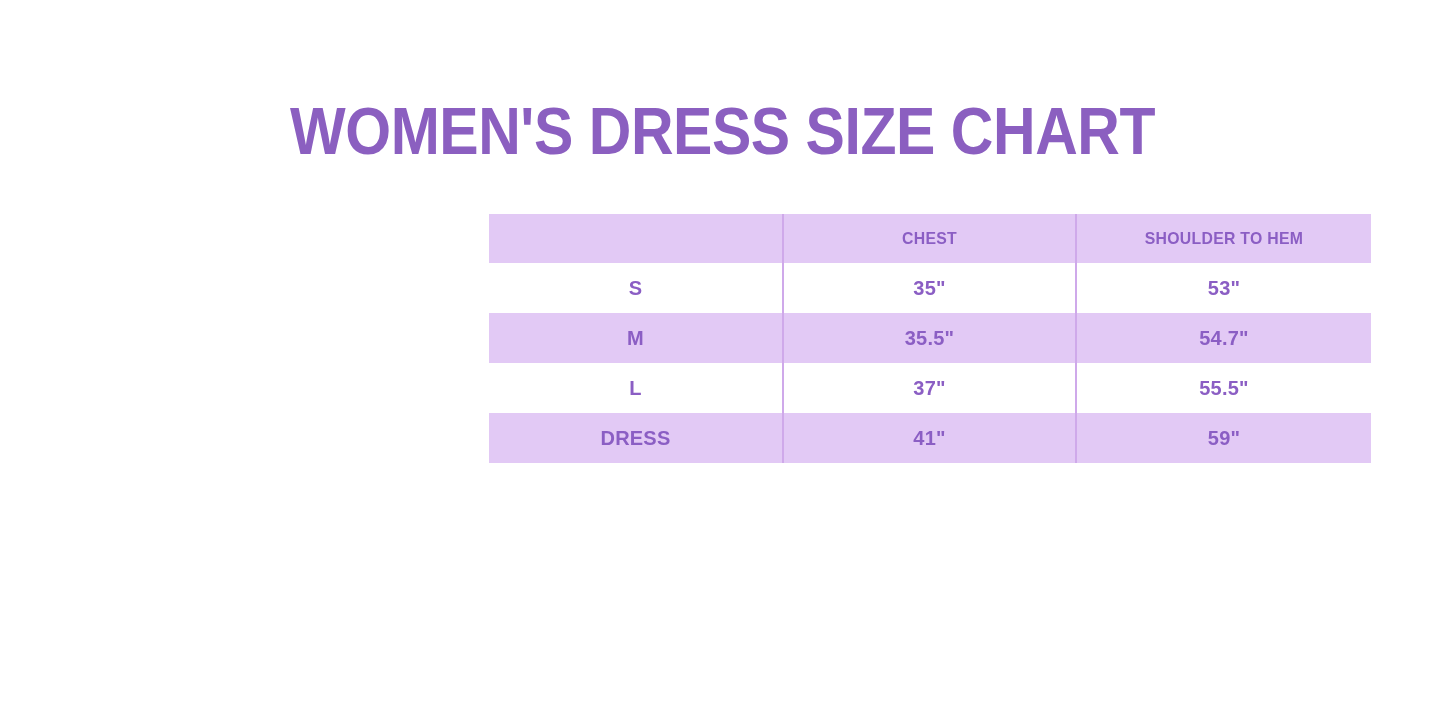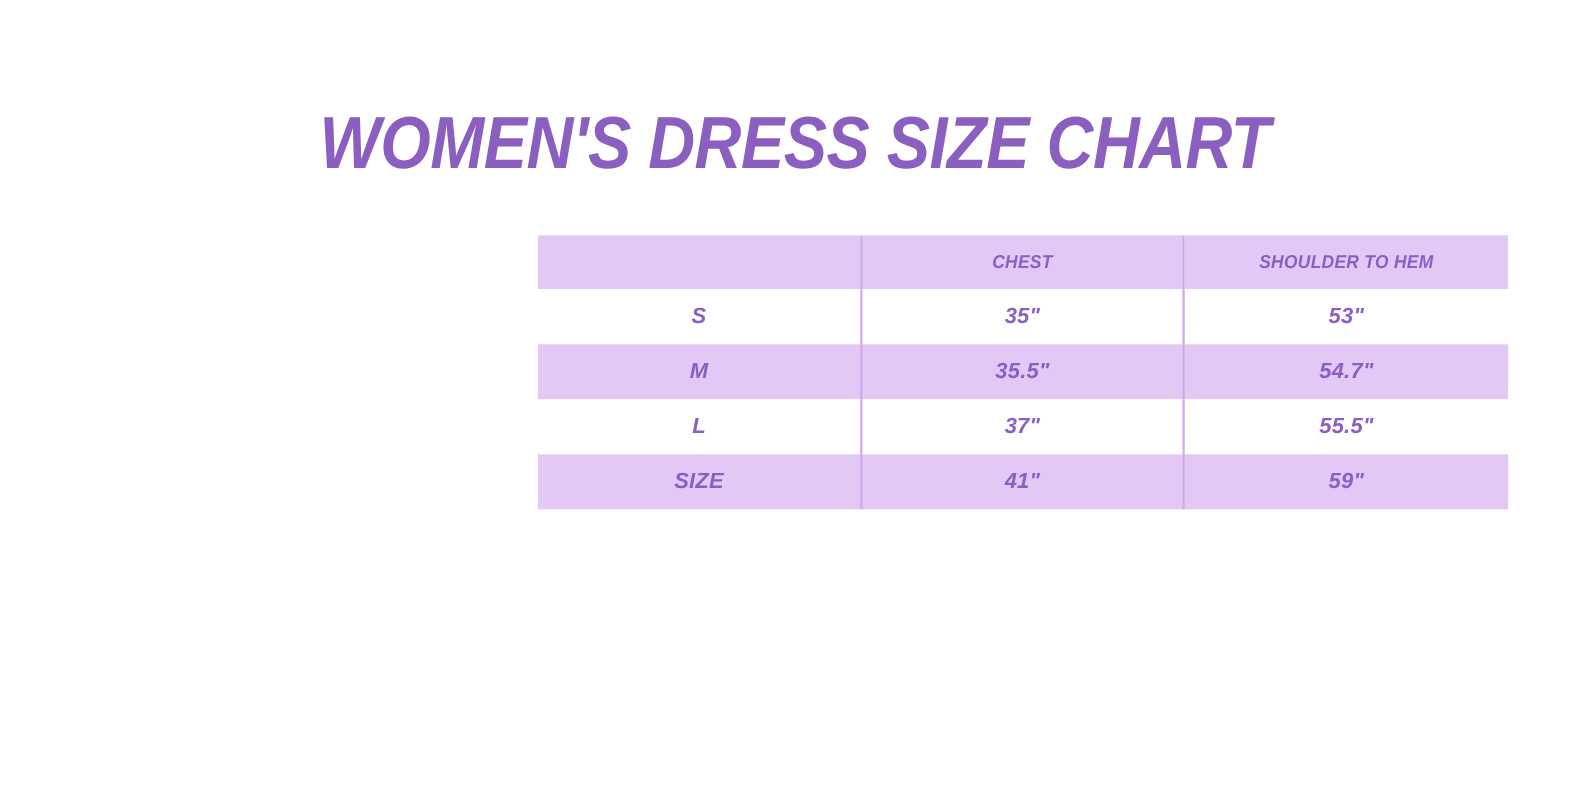--- a/index.html
+++ b/index.html
@@ -12,21 +12,20 @@
     height: 723px;
     background: #ffffff;
     font-family: "Liberation Sans", sans-serif;
     overflow: hidden;
   }
 
   .page {
     position: relative;
     width: 1445px;
     height: 723px;
-    font-style: italic;
   }
 
   
   .chart-title {
     position: absolute;
     left: 0;
     top: 52px;
     width: 1445px;
     text-align: center;
     font-family: "Liberation Sans", sans-serif;
@@ -134,20 +133,20 @@
 
       <tr class="row-light">
         <td class="cell-size">L</td>
         <td class="divider">37"</td>
         <td class="divider">55.5"</td>
       </tr>
 
 
 
       <tr class="row-tint">
-        <td class="cell-size">SIZE</td>
+        <td class="cell-size">DRESS</td>
         <td class="divider">41"</td>
         <td class="divider">59"</td>
       </tr>
     </tbody>
   </table>
 
 </div>
 
 </body></html>

